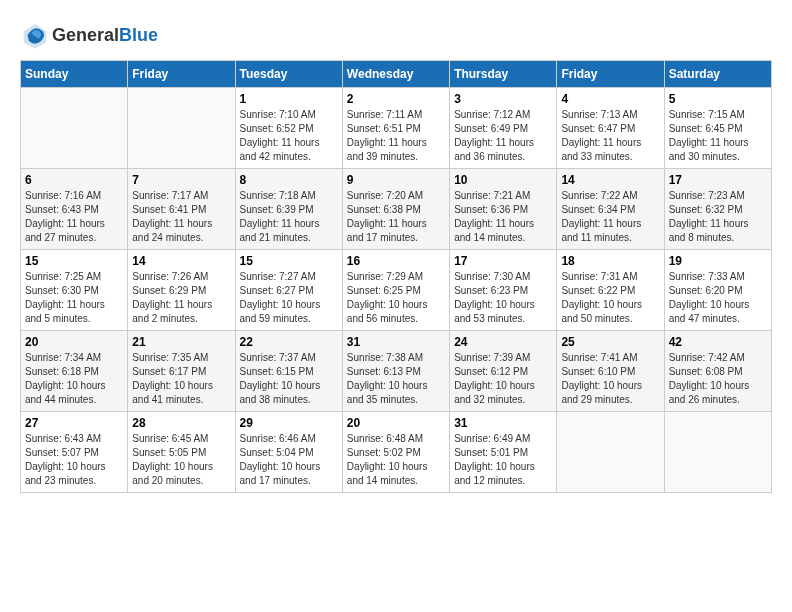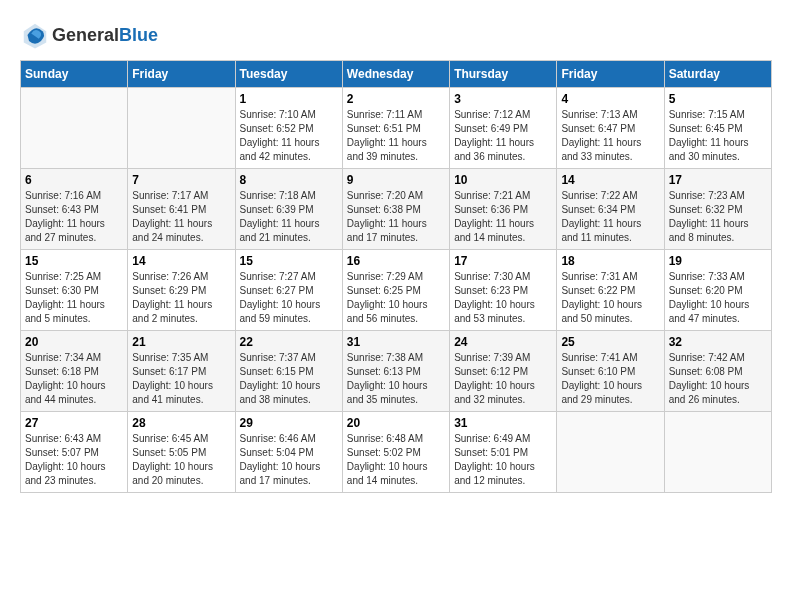--- a/index.html
+++ b/index.html
@@ -212,21 +212,21 @@
         </td>
         <td>
           <span class="day-number">24</span>
           <div class="day-detail">Sunrise: 7:39 AM<br>Sunset: 6:12 PM<br>Daylight: 10 hours and 32 minutes.</div>
         </td>
         <td>
           <span class="day-number">25</span>
           <div class="day-detail">Sunrise: 7:41 AM<br>Sunset: 6:10 PM<br>Daylight: 10 hours and 29 minutes.</div>
         </td>
         <td>
-          <span class="day-number">32</span>
+          <span class="day-number">42</span>
           <div class="day-detail">Sunrise: 7:42 AM<br>Sunset: 6:08 PM<br>Daylight: 10 hours and 26 minutes.</div>
         </td>
       </tr>
       <tr>
         <td>
           <span class="day-number">27</span>
           <div class="day-detail">Sunrise: 6:43 AM<br>Sunset: 5:07 PM<br>Daylight: 10 hours and 23 minutes.</div>
         </td>
         <td>
           <span class="day-number">28</span>

